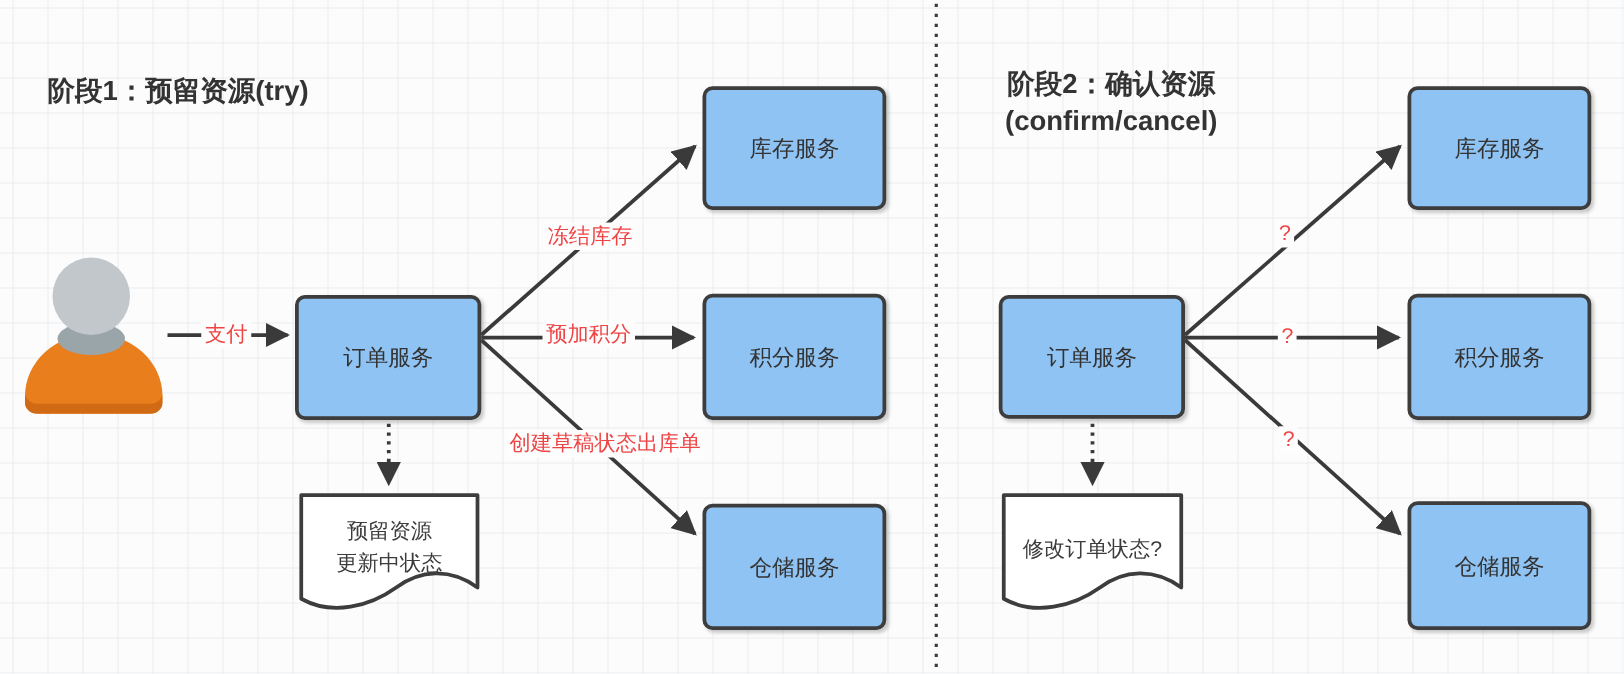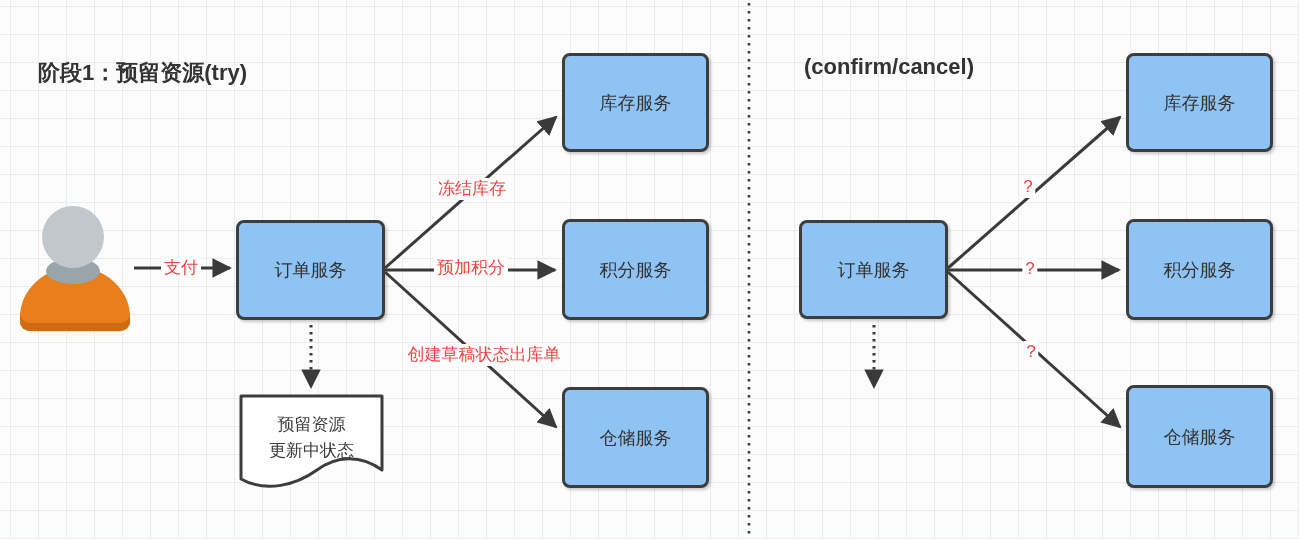--- a/index.html
+++ b/index.html
@@ -16,21 +16,21 @@
     background-position:10px 6px;
   }
   #edges{position:absolute;left:0;top:0;z-index:1;}
   .node{
     position:absolute;z-index:3;
     background:#8FC3F3;
     border:3px solid #3d3d3d;
     border-radius:8px;
     box-shadow:2px 2px 3px rgba(70,70,70,.28);
     display:flex;align-items:center;justify-content:center;
-    font-size:18px;color:#333;
+    font-size:18px;color:#333;margin-top:16px;
   }
   .title{
     position:absolute;z-index:4;
     font-size:22px;font-weight:bold;color:#333;
     line-height:30px;white-space:nowrap;
   }
   .title.centered{text-align:center;white-space:normal;}
   .elabel{
     position:absolute;z-index:5;
     transform:translate(-50%,-50%);
@@ -84,20 +84,21 @@
     <line x1="311" y1="325" x2="311" y2="387" stroke="#3a3a3a" stroke-width="3" stroke-dasharray="2.5 4.5" marker-end="url(#ah)"></line>
 
     <line x1="948" y1="268" x2="1120" y2="117" stroke="#3a3a3a" stroke-width="3" marker-end="url(#ah)"></line>
     <line x1="948" y1="270" x2="1119" y2="270" stroke="#3a3a3a" stroke-width="3" marker-end="url(#ah)"></line>
     <line x1="948" y1="272" x2="1120" y2="427" stroke="#3a3a3a" stroke-width="3" marker-end="url(#ah)"></line>
     <line x1="874" y1="325" x2="874" y2="387" stroke="#3a3a3a" stroke-width="3" stroke-dasharray="2.5 4.5" marker-end="url(#ah)"></line>
   </svg>
 
   <div class="title" style="left:38px;top:58px;text-align:center;">阶段1：预留资源(try)</div>
   <div class="title centered" style="left:780px;top:52px;width:218px;">
+    <div>阶段2：确认资源</div>
     <div>(confirm/cancel)</div>
   </div>
 
   <div class="actor">
     <div class="body"></div>
     <div class="collar"></div>
     <div class="head"></div>
   </div>
 
   <div class="node" style="left:236px;top:220px;width:143px;height:94px;">
@@ -129,20 +130,28 @@
   <div class="doc" style="left:238px;top:393px;width:147px;height:102px;">
     <svg width="147" height="102" viewBox="0 0 147 102">
       <path d="M 3,3 L 144,3 L 144,77 C 122,61 98,63 79,77 C 58,92 28,100 3,86 Z" fill="#ffffff" stroke="#3d3d3d" stroke-width="3" stroke-linejoin="round"></path>
     </svg>
     <div class="doc-text" style="padding-bottom:12px;">
       <div>预留资源</div>
       <div>更新中状态</div>
     </div>
   </div>
 
+  <div class="doc" style="left:800px;top:393px;width:148px;height:102px;">
+    <svg width="148" height="102" viewBox="0 0 148 102">
+      <path d="M 3,3 L 145,3 L 145,77 C 123,61 99,63 80,77 C 59,92 28,100 3,86 Z" fill="#ffffff" stroke="#3d3d3d" stroke-width="3" stroke-linejoin="round"></path>
+    </svg>
+    <div class="doc-text" style="padding-bottom:8px;">
+      <div>修改订单状态?</div>
+    </div>
+  </div>
 
   <span class="elabel" style="left:181px;top:268px;">支付</span>
   <span class="elabel" style="left:472px;top:189px;">冻结库存</span>
   <span class="elabel" style="left:471px;top:268px;">预加积分</span>
   <span class="elabel" style="left:472px;top:355px;margin-left:12px;">创建草稿状态出库单</span>
   <span class="elabel" style="left:1028px;top:187px;">?</span>
   <span class="elabel" style="left:1030px;top:269px;">?</span>
   <span class="elabel" style="left:1031px;top:352px;">?</span>
 
 </div>

